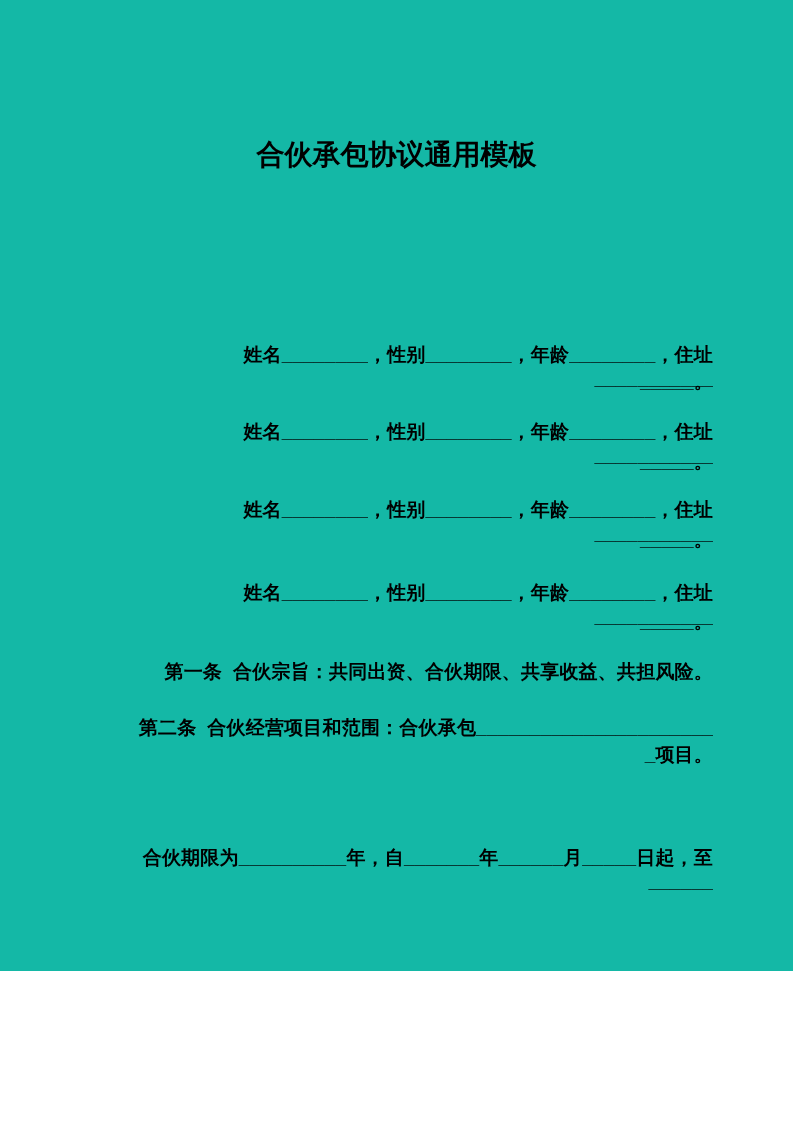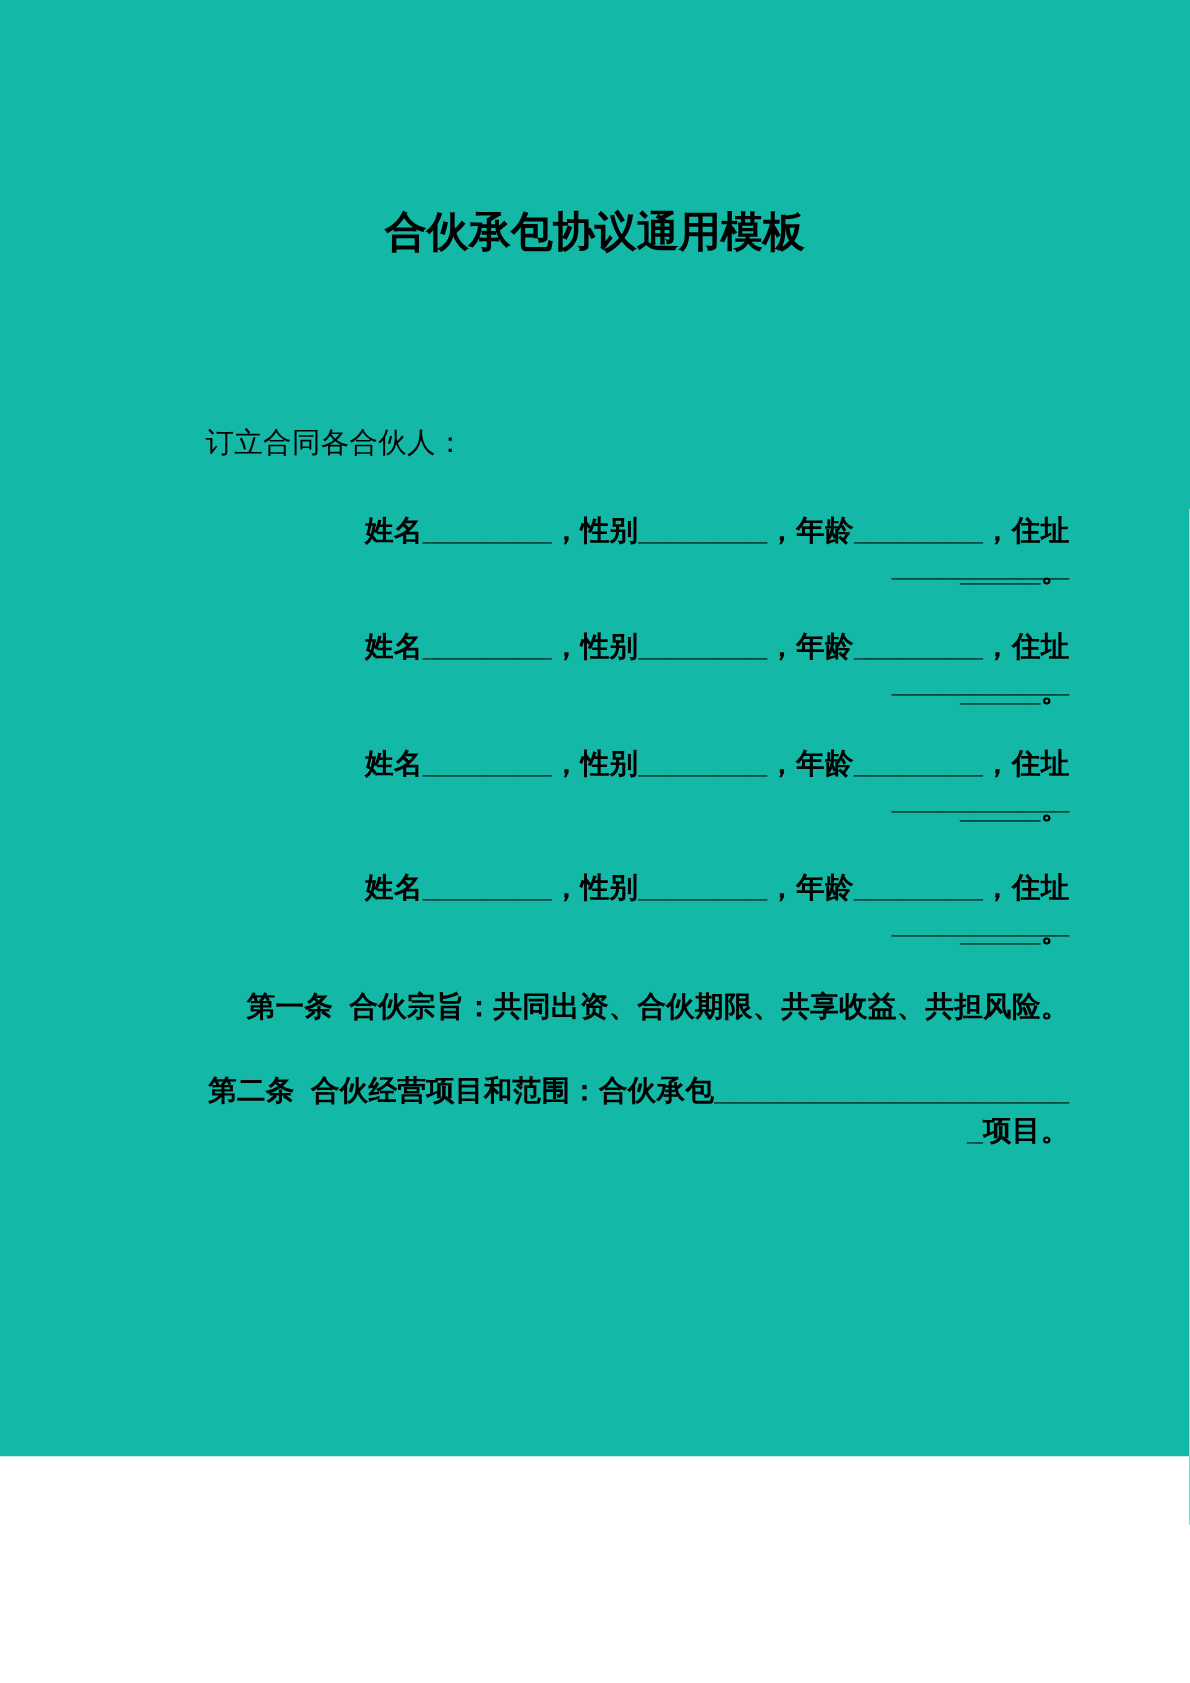--- a/index.html
+++ b/index.html
@@ -54,37 +54,37 @@
     font-weight: normal;
   }
 </style>
 </head>
 <body>
 
 <div class="page">
 
   <div class="title">合伙承包协议通用模板</div>
 
-  <div class="line indent" style="top:284px">订立合同各合伙人：</div>
 
   <div class="line indent b" style="top:343px">姓名________，性别________，年龄________，住址___________</div>
   <div class="line b" style="top:370px">_____。</div>
 
   <div class="line indent b" style="top:420px">姓名________，性别________，年龄________，住址___________</div>
   <div class="line b" style="top:450px">_____。</div>
 
   <div class="line indent b" style="top:498px">姓名________，性别________，年龄________，住址___________</div>
   <div class="line b" style="top:528px">_____。</div>
 
   <div class="line indent b" style="top:581px">姓名________，性别________，年龄________，住址___________</div>
   <div class="line b" style="top:610px">_____。</div>
 
   <div class="line indent b" style="top:660px">第一条  合伙宗旨：共同出资、合伙期限、共享收益、共担风险。</div>
 
   <div class="line indent b" style="top:716px">第二条  合伙经营项目和范围：合伙承包______________________</div>
   <div class="line b" style="top:743px">_项目。</div>
 
 
+  <div class="line indent b" style="top:846px">合伙期限为__________年，自_______年______月_____日起，至______</div>
 
 
   <div class="pagenum">1</div>
 
 </div>
 
 </body></html>

